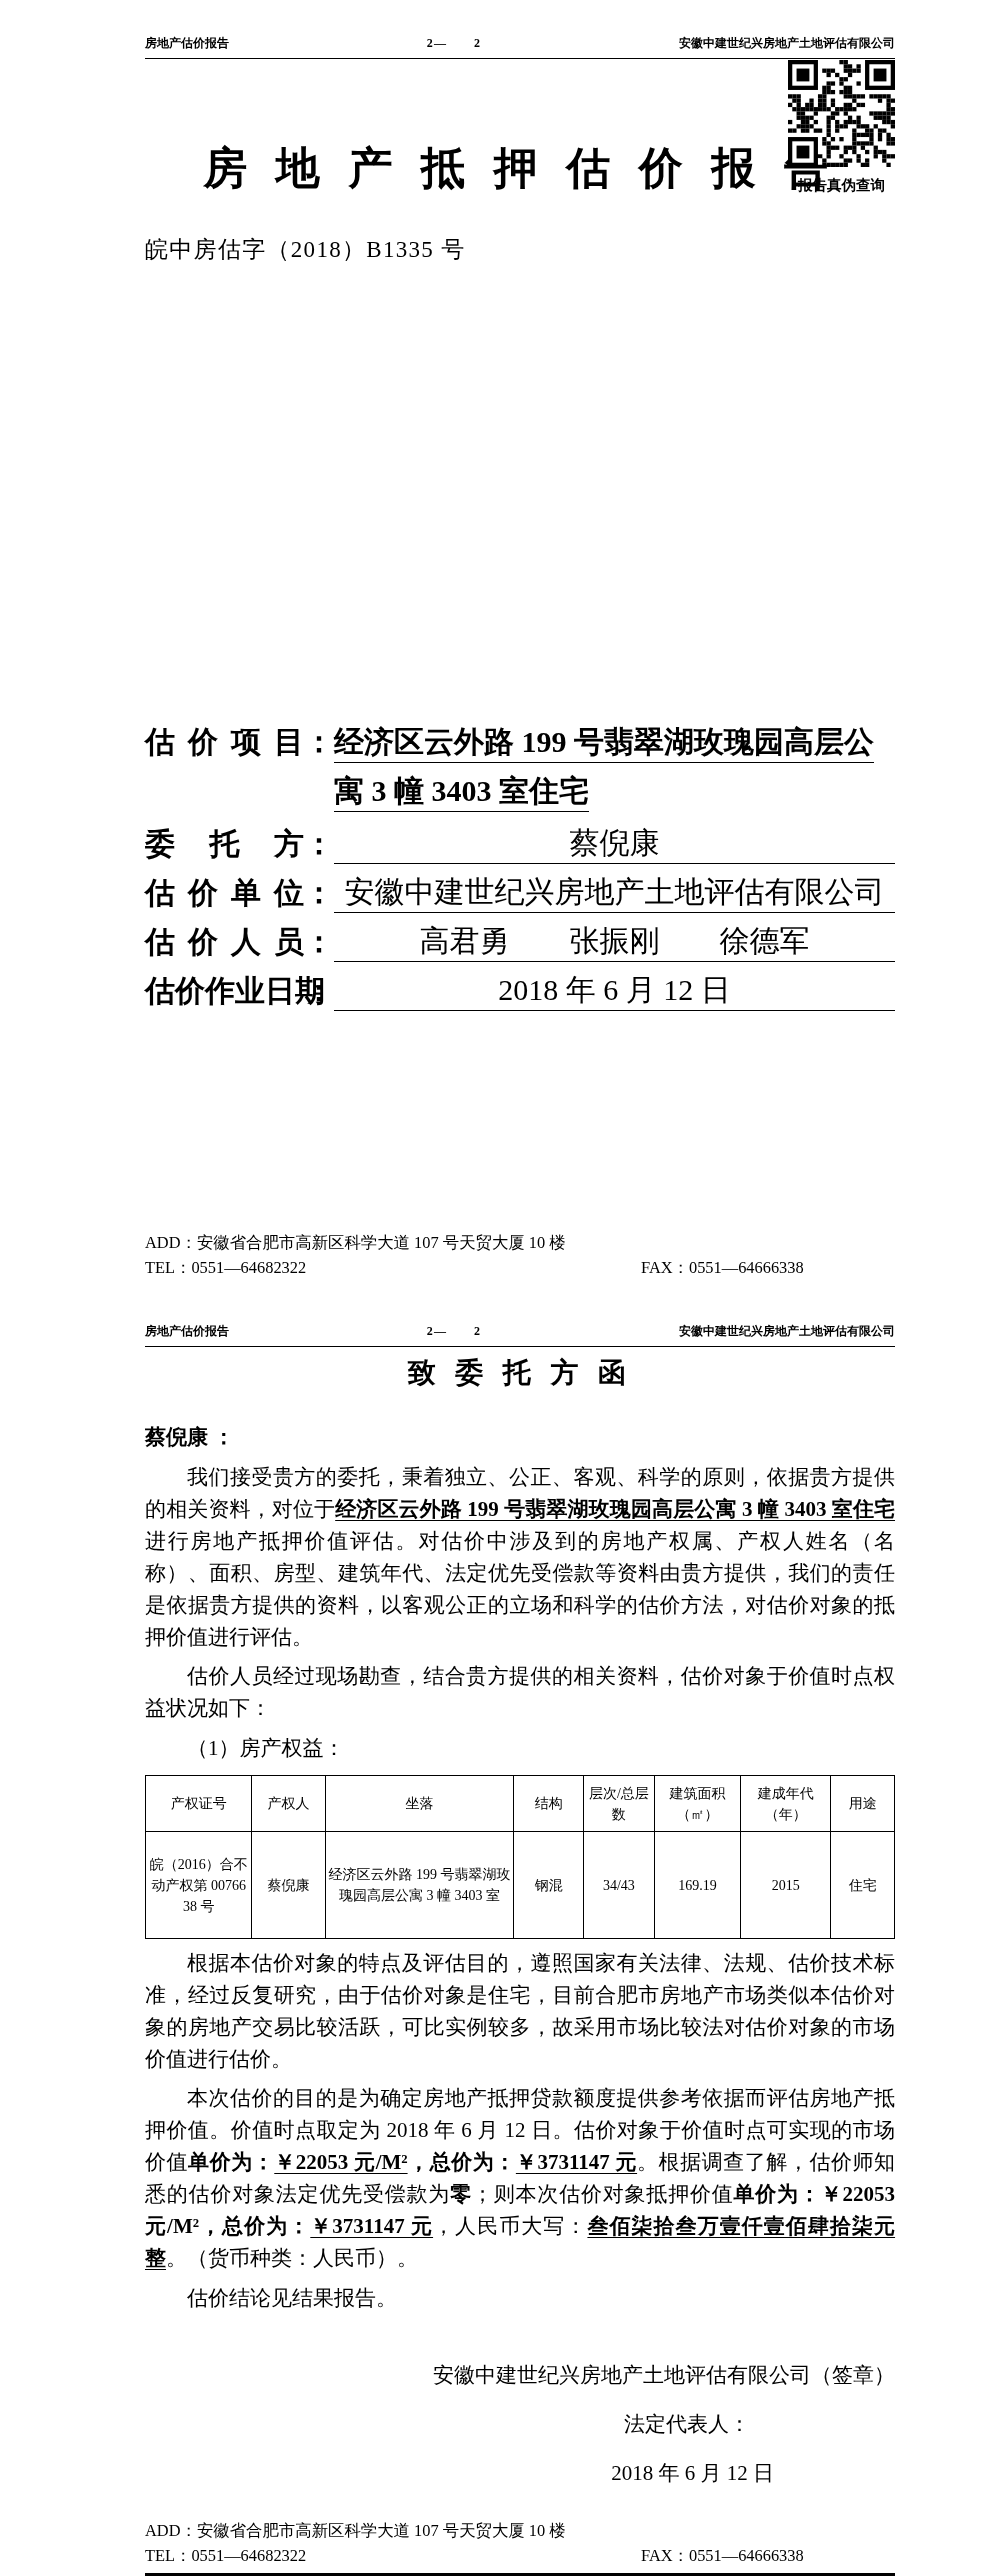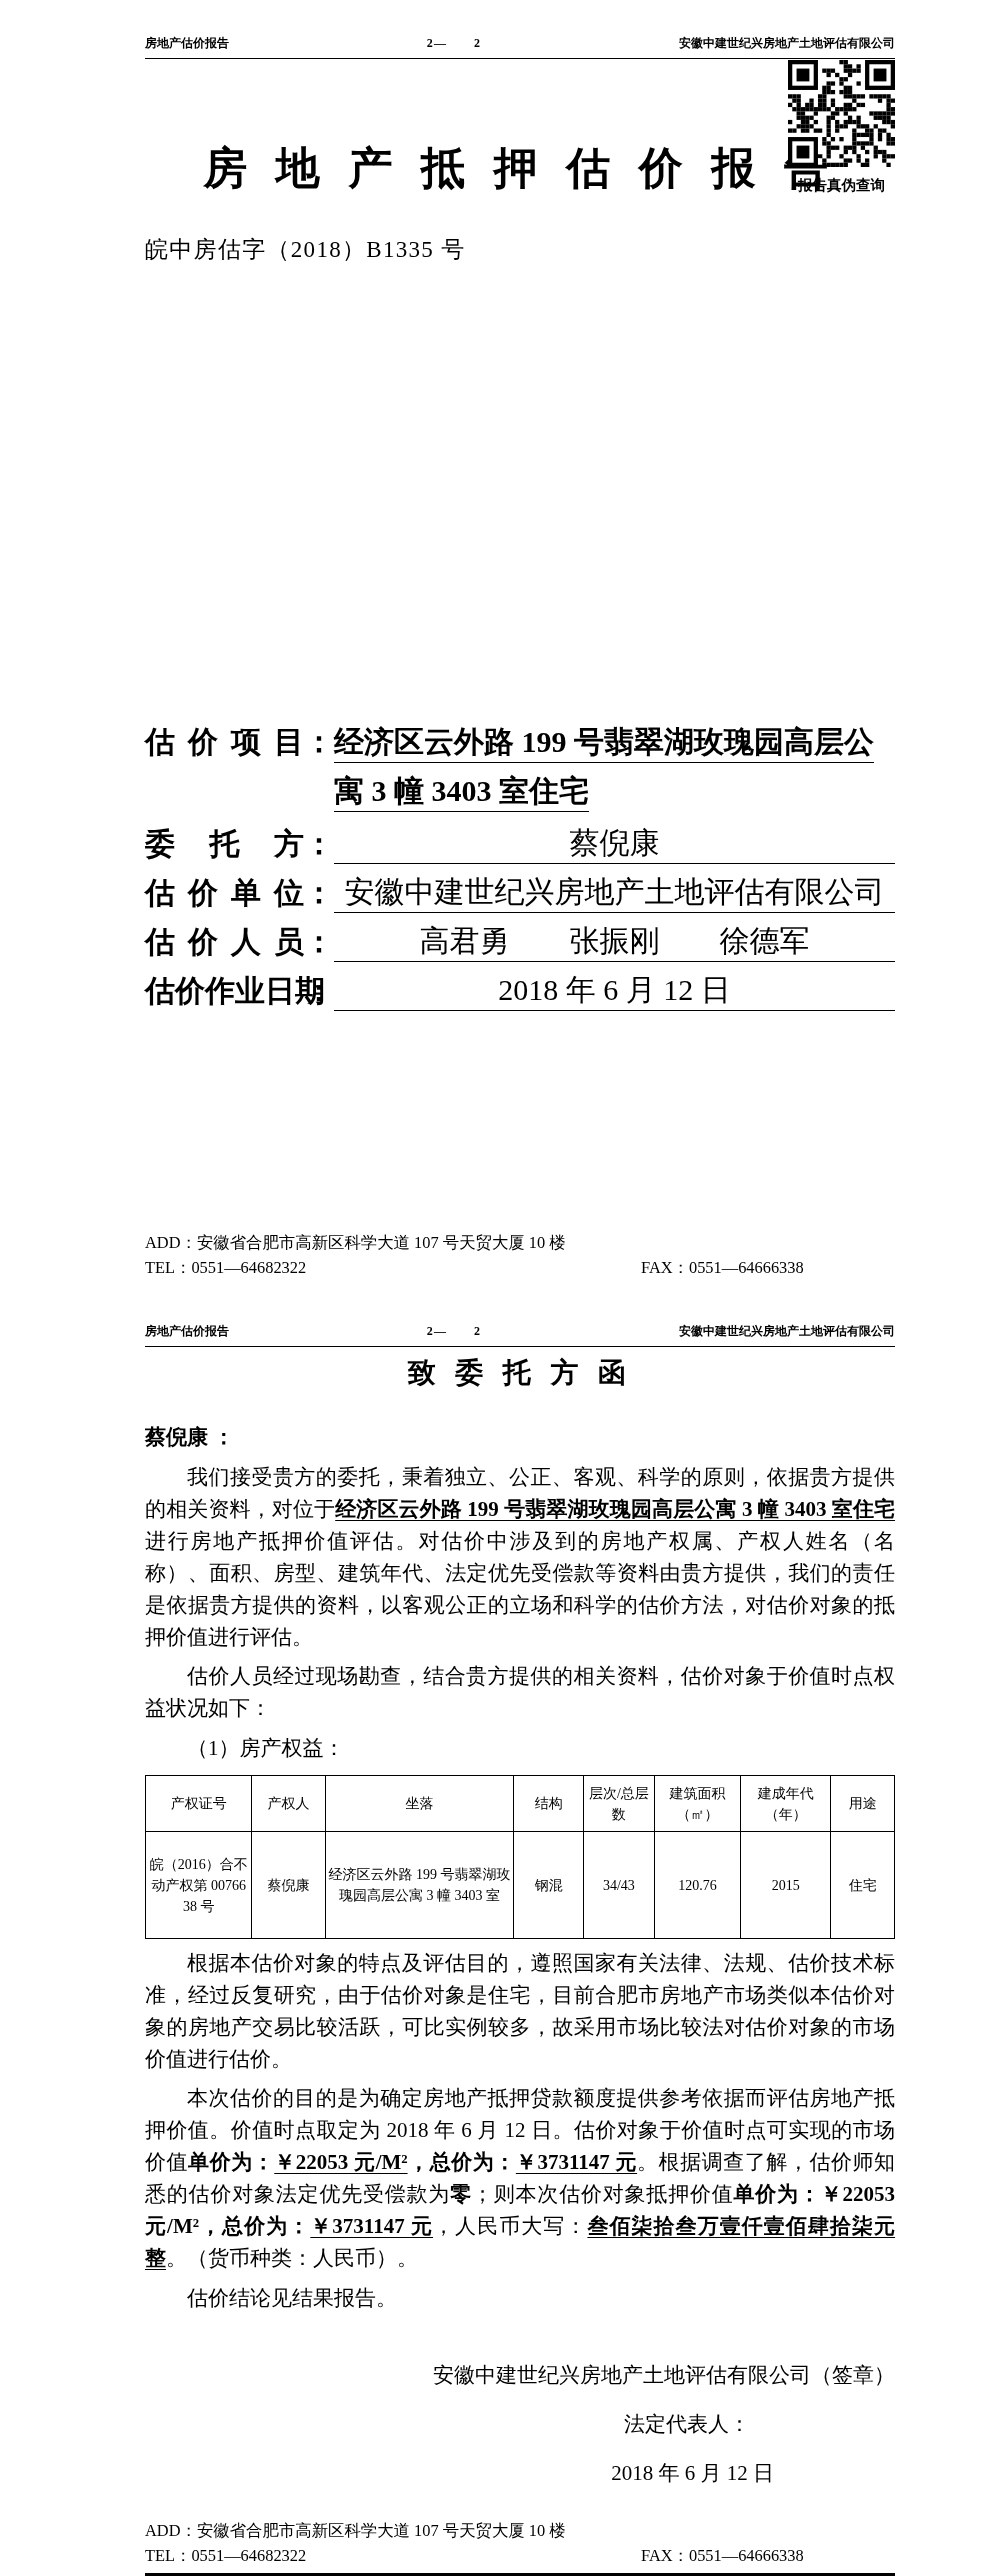--- a/index.html
+++ b/index.html
@@ -374,21 +374,21 @@
         <th>用途</th>
       </tr>
     </thead>
     <tbody>
       <tr>
         <td>皖（2016）合不动产权第 0076638 号</td>
         <td>蔡倪康</td>
         <td>经济区云外路 199 号翡翠湖玫瑰园高层公寓 3 幢 3403 室</td>
         <td>钢混</td>
         <td>34/43</td>
-        <td>120.76</td>
+        <td>169.19</td>
         <td>2015</td>
         <td>住宅</td>
       </tr>
     </tbody>
   </table>
 
   <p class="para"><span>根据本估价对象的特点及评估目的，遵照国家有关法律、法规、估价技术标准，经过反复研究，由于估价对象是住宅，目前合肥市房地产市场类似本估价对象的房地产交易比较活跃，可比实例较多，故采用市场比较法对估价对象的市场价值进行估价。</span></p>
   <p class="para"><span>本次估价的目的是为确定房地产抵押贷款额度提供参考依据而评估房地产抵押价值。价值时点取定为 2018 年 6 月 12 日。估价对象于价值时点可实现的市场价值</span><span class="b">单价为：</span><span class="b u">￥22053 元/M²</span><span class="b">，</span><span class="b">总价为：</span><span class="b u">￥3731147 元</span><span>。根据调查了解，估价师知悉的估价对象法定优先受偿款为</span><span class="b">零</span><span>；则本次估价对象抵押价值</span><span class="b">单价为：</span><span class="b">￥22053 元/M²</span><span class="b">，</span><span class="b">总价为：</span><span class="b u">￥3731147 元</span><span>，人民币大写：</span><span class="b u">叁佰柒拾叁万壹仟壹佰肆拾柒元整</span><span>。（货币种类：人民币）。</span></p>
   <p class="para"><span>估价结论见结果报告。</span></p>
 

